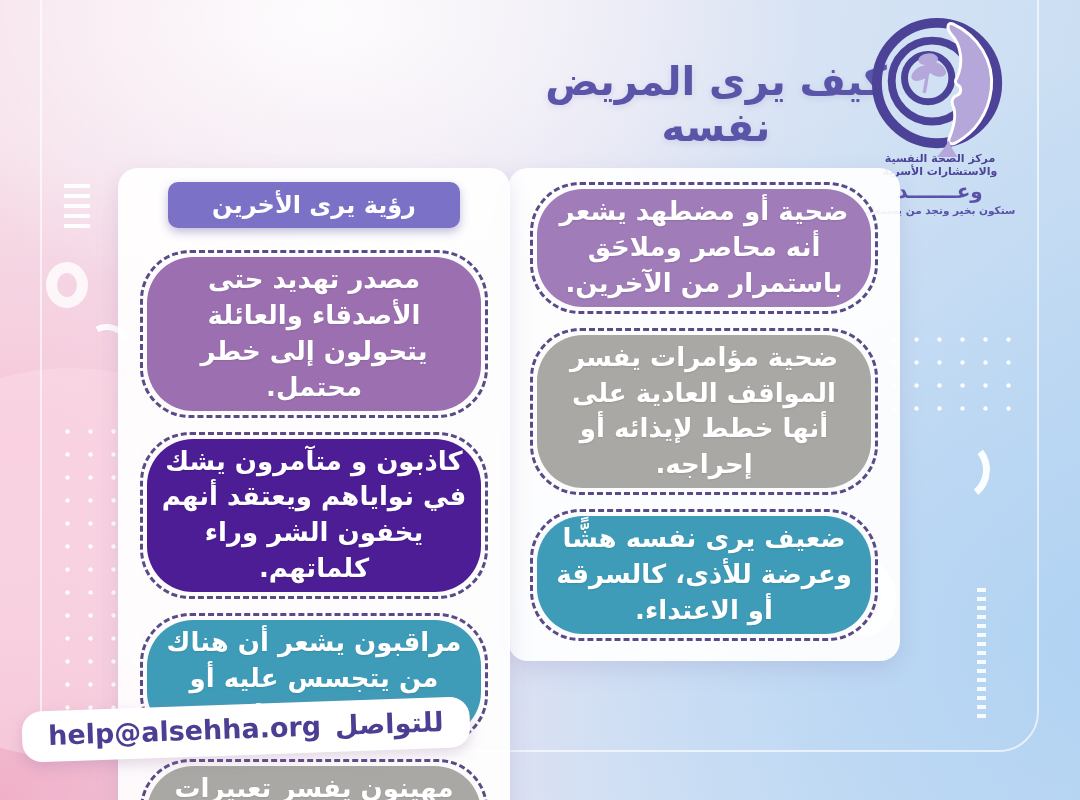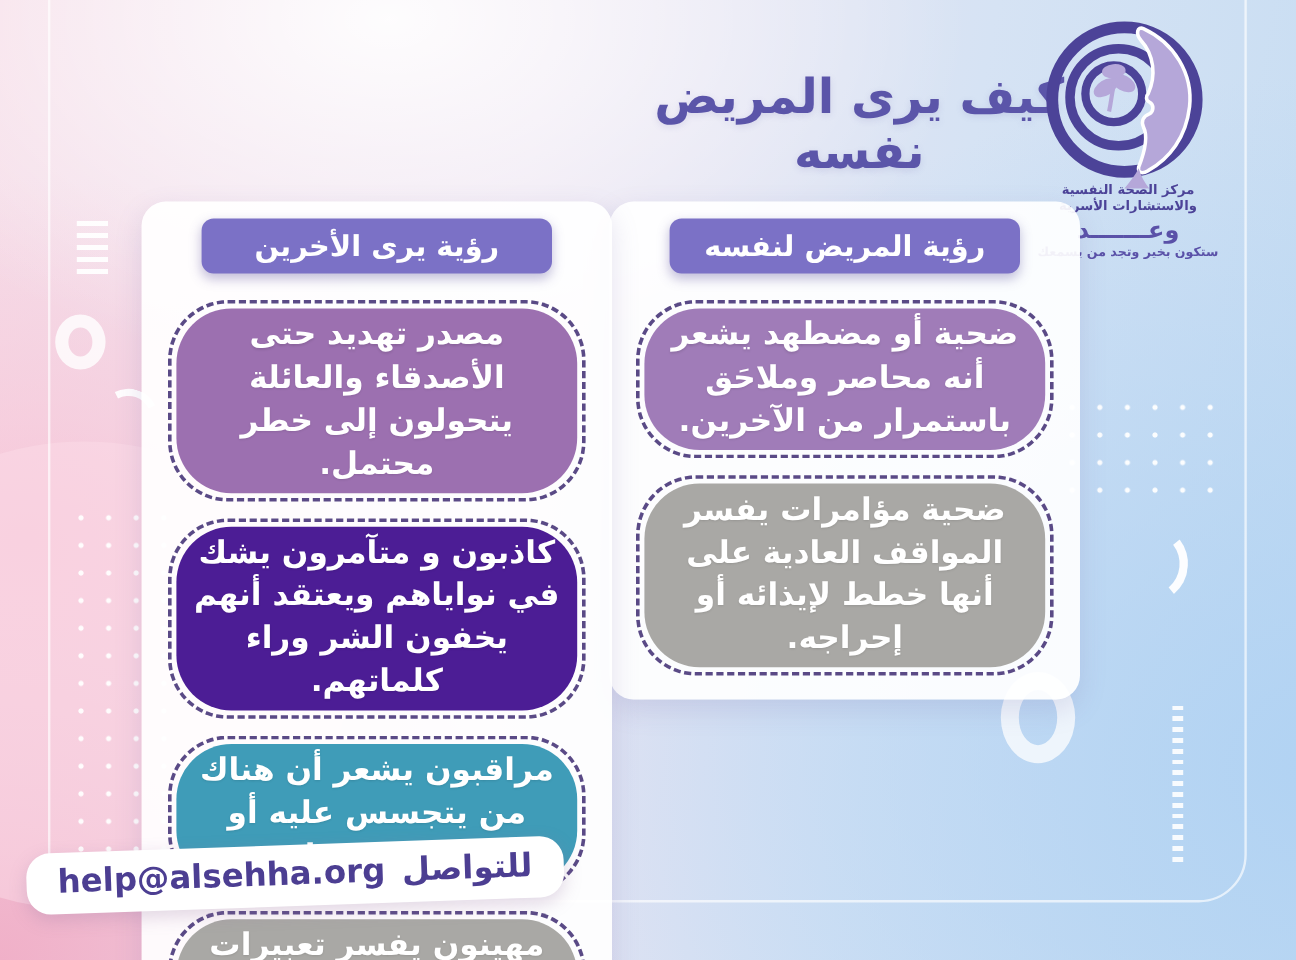--- a/index.html
+++ b/index.html
@@ -106,29 +106,29 @@
         </g>
         <path d="M59,82 C61,73 61,68 63,60" stroke="#b5a7d9" stroke-width="3.5" fill="none"></path>
       </svg>
     </span>
     <div class="logo-org">مركز الصحة النفسية والاستشارات الأسرية</div>
     <div class="logo-brand">وعـــــــد</div>
     <div class="logo-tag">ستكون بخير وتجد من يسمعك</div>
   </div>
 
   <div class="col col-self">
-    <div class="col-header">
-      <span>رؤية المريض لنفسه</span>
-    </div>
     <div class="pill-list">
         <div class="pill-dash">
           <div class="pill" style="background: rgb(160, 124, 184);">ضحية أو مضطهد يشعر أنه محاصر وملاحَق باستمرار من الآخرين.</div>
         </div>
         <div class="pill-dash">
           <div class="pill" style="background: rgb(169, 168, 165);">ضحية مؤامرات يفسر المواقف العادية على أنها خطط لإيذائه أو إحراجه.</div>
+        </div>
+        <div class="pill-dash">
+          <div class="pill" style="background: rgb(63, 156, 184);">ضعيف يرى نفسه هشًّا وعرضة للأذى، كالسرقة أو الاعتداء.</div>
         </div>
       </div>
   </div>
 
   <div class="col col-others">
     <div class="col-header">
       <span>رؤية يرى الأخرين</span>
     </div>
     <div class="pill-list">
         <div class="pill-dash">

